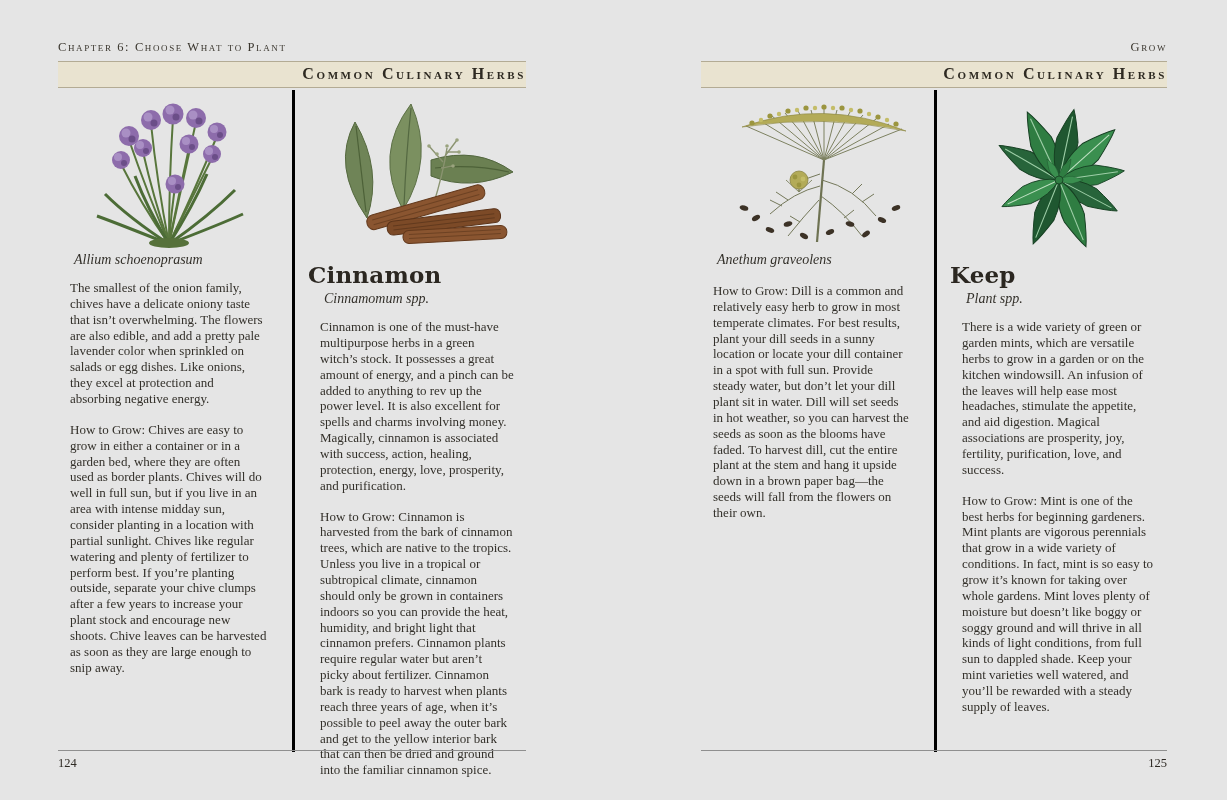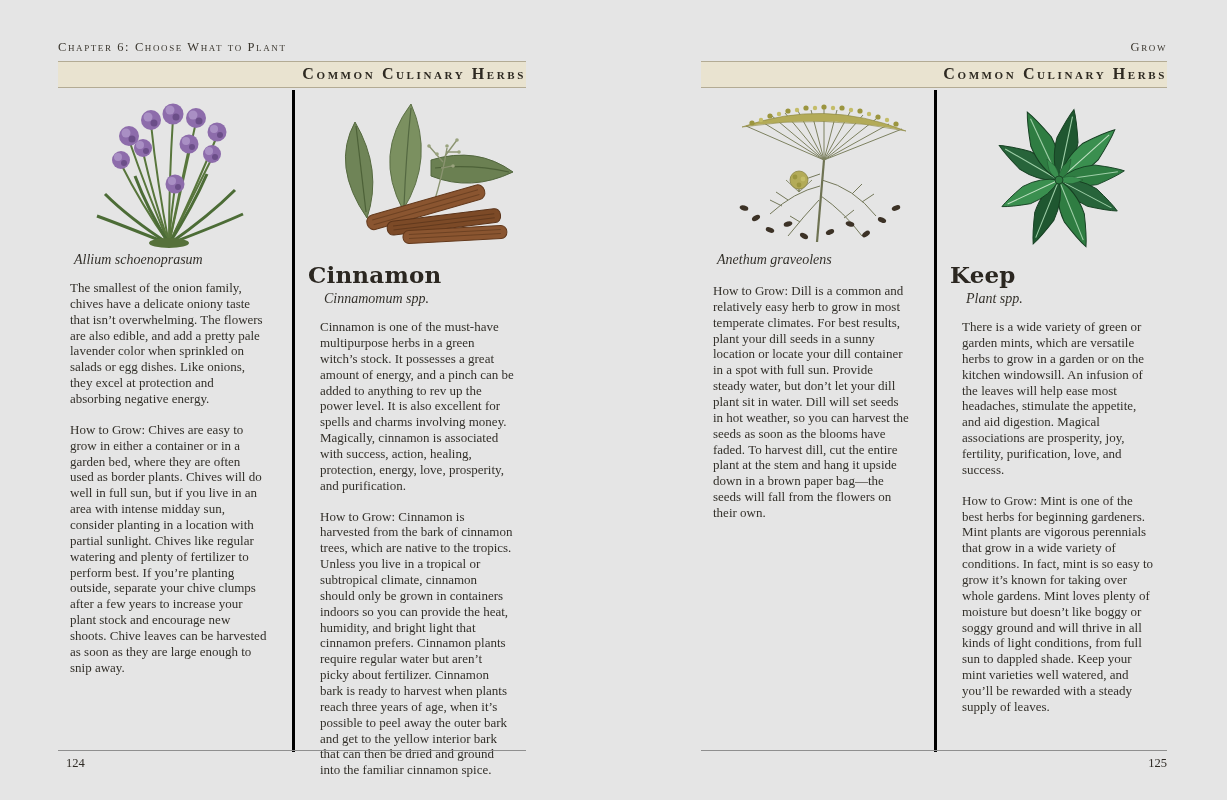--- a/index.html
+++ b/index.html
@@ -18,21 +18,21 @@
   .col + .col{border-left:3px solid #000000;padding-left:13px;padding-right:0;}
   .illo{height:158px;display:flex;align-items:flex-end;justify-content:center;overflow:hidden;}
   .title{font-family:"DejaVu Serif",serif;font-weight:bold;font-size:23px;line-height:1.05;
          margin:15px 0 0;letter-spacing:0.2px;color:#2b2721;}
   .latin{font-style:italic;font-size:14px;margin:4px 16px 8px;color:#33302a;}
   .desc,.grow{font-size:13px;line-height:1.22;margin:12px;color:#33302a;}
   .grow{margin-top:15px;}
   .b{font-weight:normal;}
   .bottom-rule{position:absolute;left:0;right:0;top:710px;border-top:1px solid #8f8f8f;}
   .page-number{position:absolute;top:716px;font-size:12.5px;color:#2e2a24;}
-  .page.left .page-number{left:8px;}
+  .page.left .page-number{left:0;}
   .page.right .page-number{right:0;text-align:right;}
 </style>
 </head>
 <body>
 
 <div class="screen">
 
   <div class="page left">
     <div class="running-head">Chapter 6: Choose What to Plant</div>
     <div class="banner">Common Culinary Herbs</div>

